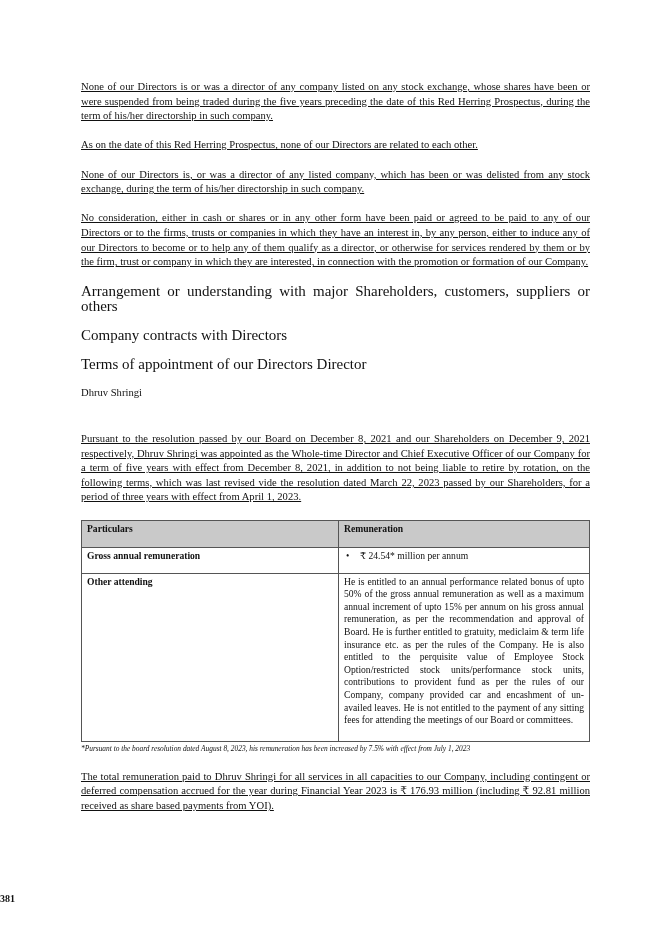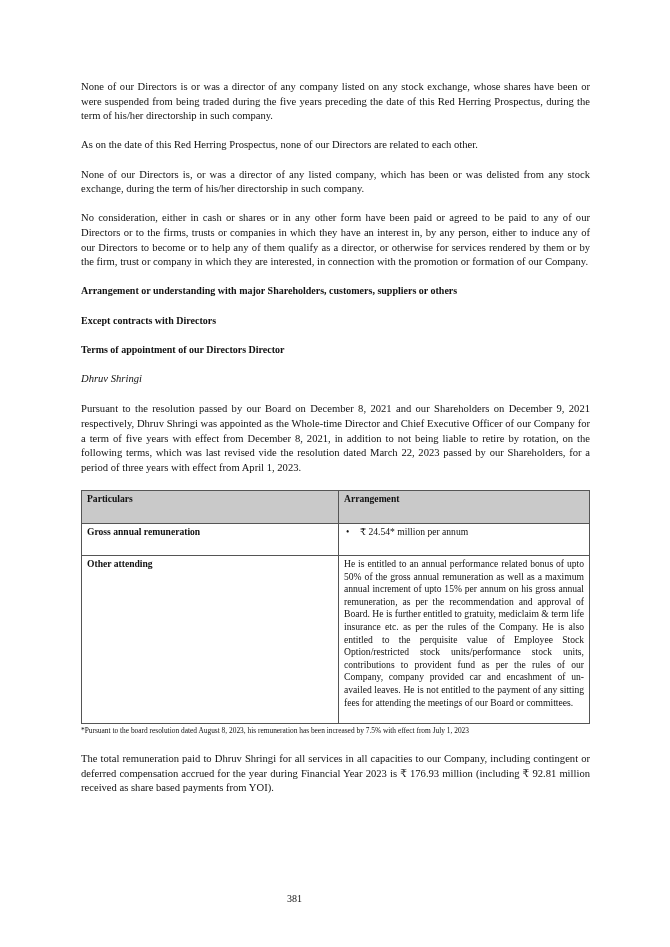--- a/index.html
+++ b/index.html
@@ -20,100 +20,100 @@
       left: 81px;
       top: 80px;
       width: 509px;
     }
     p {
       margin: 0;
       font-size: 10.6px;
       line-height: 14.6px;
       text-align: justify;
     }
-    .para { margin-bottom: 14.6px; }
+    .para { margin-bottom: 14.6px; text-decoration: underline; }
     .heading {
-      font-weight: bold;
-      font-size: 10px;
+      font-weight: normal;
+      font-size: 15px;
       line-height: 14.6px;
       margin-bottom: 14.6px;
     }
     .italic-name {
-      font-style: italic;
-      margin-bottom: 16px;
+      margin-bottom: 31px;
     }
     table.remun {
       width: 509px;
       border-collapse: collapse;
       font-size: 9.6px;
       line-height: 12.6px;
       margin-top: 0;
     }
     table.remun th, table.remun td {
       border: 1px solid #555555;
       vertical-align: top;
-      padding: 2px 5px 12px 5px;
+      padding: 2px 5px 6px 5px;
       text-align: left;
     }
     table.remun th {
       background: #c9c9c9;
       font-weight: bold;
       height: 18px;
     }
     table.remun td.col1 { width: 246px; font-weight: bold; }
     table.remun td.gross { height: 17px; }
     table.remun td.benefits-text {
       text-align: justify;
       padding-bottom: 14px;
     }
     .bullet {
       display: inline-block;
       width: 14px;
       padding-left: 2px;
     }
     .footnote {
+      font-style: italic;
       font-size: 7.4px;
       line-height: 10px;
       margin-top: 2px;
       margin-bottom: 16px;
       text-align: left;
       white-space: nowrap;
     }
     .page-number {
       position: absolute;
       left: 0;
       width: 589px;
       top: 893px;
-      text-align: center;
       font-size: 10px;
       font-family: "Liberation Serif", "DejaVu Serif", serif;
+      font-weight: bold;
     }
   </style>
 </head>
 <body>
 
 <div class="page">
   <p class="para">None of our Directors is or was a director of any company listed on any stock exchange, whose shares have been or were suspended from being traded during the five years preceding the date of this Red Herring Prospectus, during the term of his/her directorship in such company.</p>
   <p class="para">As on the date of this Red Herring Prospectus, none of our Directors are related to each other.</p>
   <p class="para">None of our Directors is, or was a director of any listed company, which has been or was delisted from any stock exchange, during the term of his/her directorship in such company.</p>
   <p class="para">No consideration, either in cash or shares or in any other form have been paid or agreed to be paid to any of our Directors or to the firms, trusts or companies in which they have an interest in, by any person, either to induce any of our Directors to become or to help any of them qualify as a director, or otherwise for services rendered by them or by the firm, trust or company in which they are interested, in connection with the promotion or formation of our Company.</p>
 
   <p class="heading">Arrangement or understanding with major Shareholders, customers, suppliers or others</p>
 
-  <p class="heading">Except contracts with Directors</p>
+  <p class="heading">Company contracts with Directors</p>
 
   <p class="heading">Terms of appointment of our Directors Director</p>
   <p class="italic-name">Dhruv Shringi</p>
   <p class="para">Pursuant to the resolution passed by our Board on December 8, 2021 and our Shareholders on December 9, 2021 respectively, Dhruv Shringi was appointed as the Whole-time Director and Chief Executive Officer of our Company for a term of five years with effect from December 8, 2021, in addition to not being liable to retire by rotation, on the following terms, which was last revised vide the resolution dated March 22, 2023 passed by our Shareholders, for a period of three years with effect from April 1, 2023.</p>
 
   <table class="remun">
     <thead>
       <tr>
         <th>Particulars</th>
-        <th>Arrangement</th>
+        <th>Remuneration</th>
       </tr>
     </thead>
     <tbody>
       <tr>
         <td class="col1 gross">Gross annual remuneration</td>
         <td class="gross">
           <span class="bullet">•</span><span>₹ 24.54* million per annum</span>
         </td>
       </tr>
       <tr>

